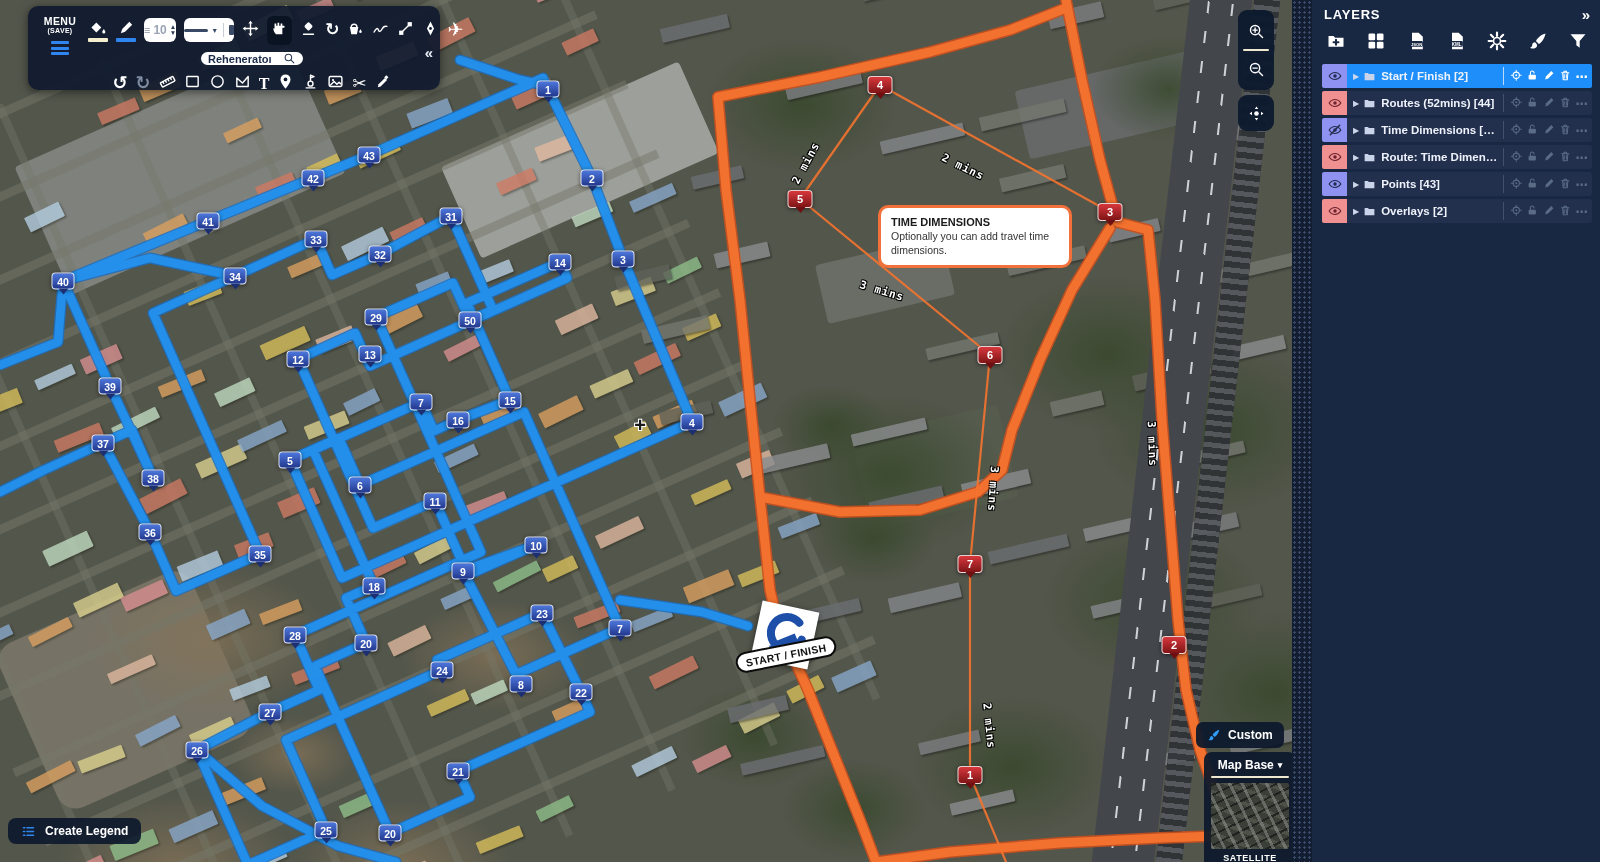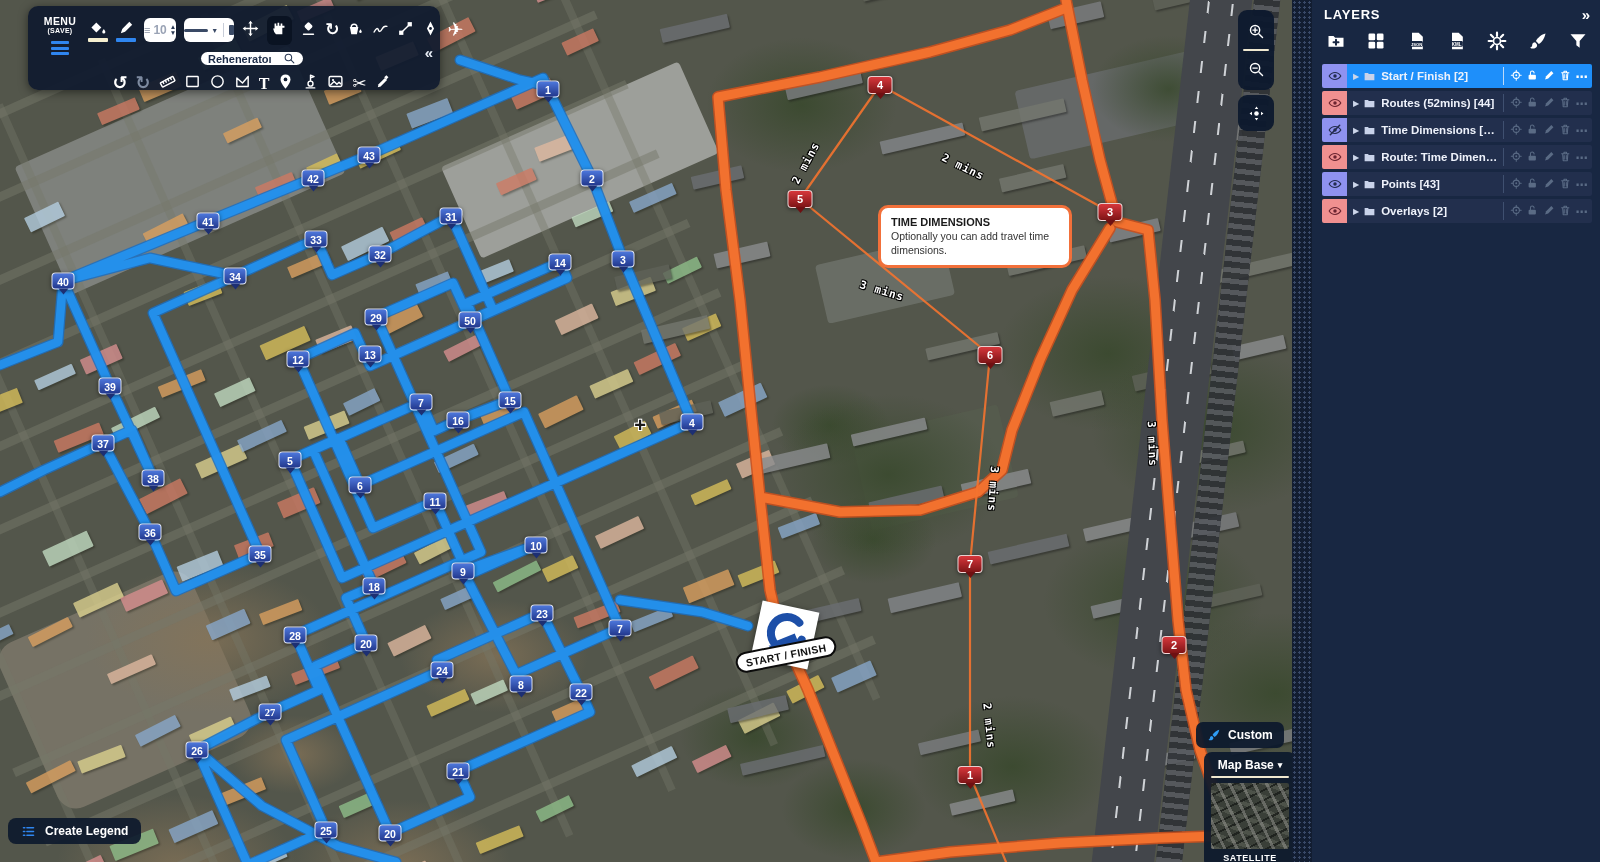--- a/index.html
+++ b/index.html
@@ -421,21 +421,21 @@
         </div>
         <div class="mk blue" style="left: 442px; top: 670px;">
           <span>24</span>
         </div>
         <div class="mk blue" style="left: 326px; top: 830px;">
           <span>25</span>
         </div>
         <div class="mk blue" style="left: 197px; top: 750px;">
           <span>26</span>
         </div>
-        <div class="mk blue" style="left: 270px; top: 712px; font-family: Liberation Serif, serif;">
+        <div class="mk blue" style="left: 270px; top: 712px;">
           <span>27</span>
         </div>
         <div class="mk blue" style="left: 295px; top: 635px;">
           <span>28</span>
         </div>
         <div class="mk blue" style="left: 376px; top: 317px;">
           <span>29</span>
         </div>
         <div class="mk blue" style="left: 470px; top: 320px;">
           <span>50</span>

